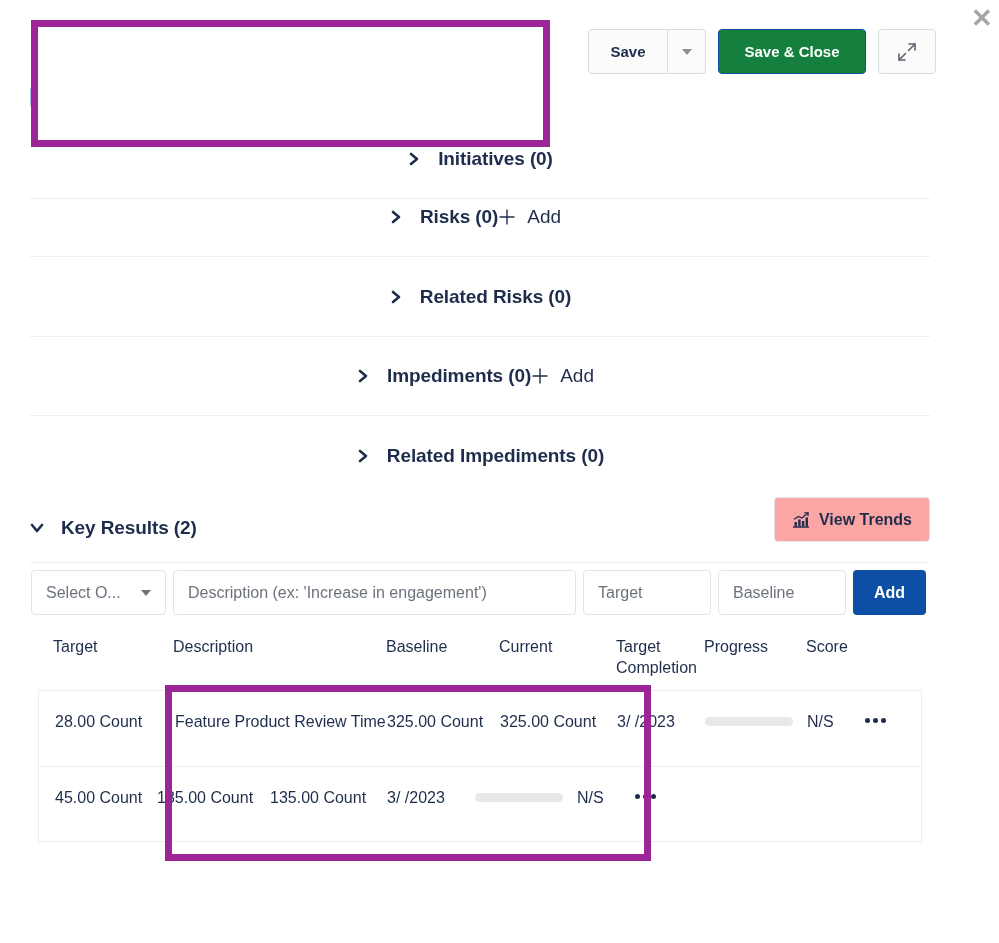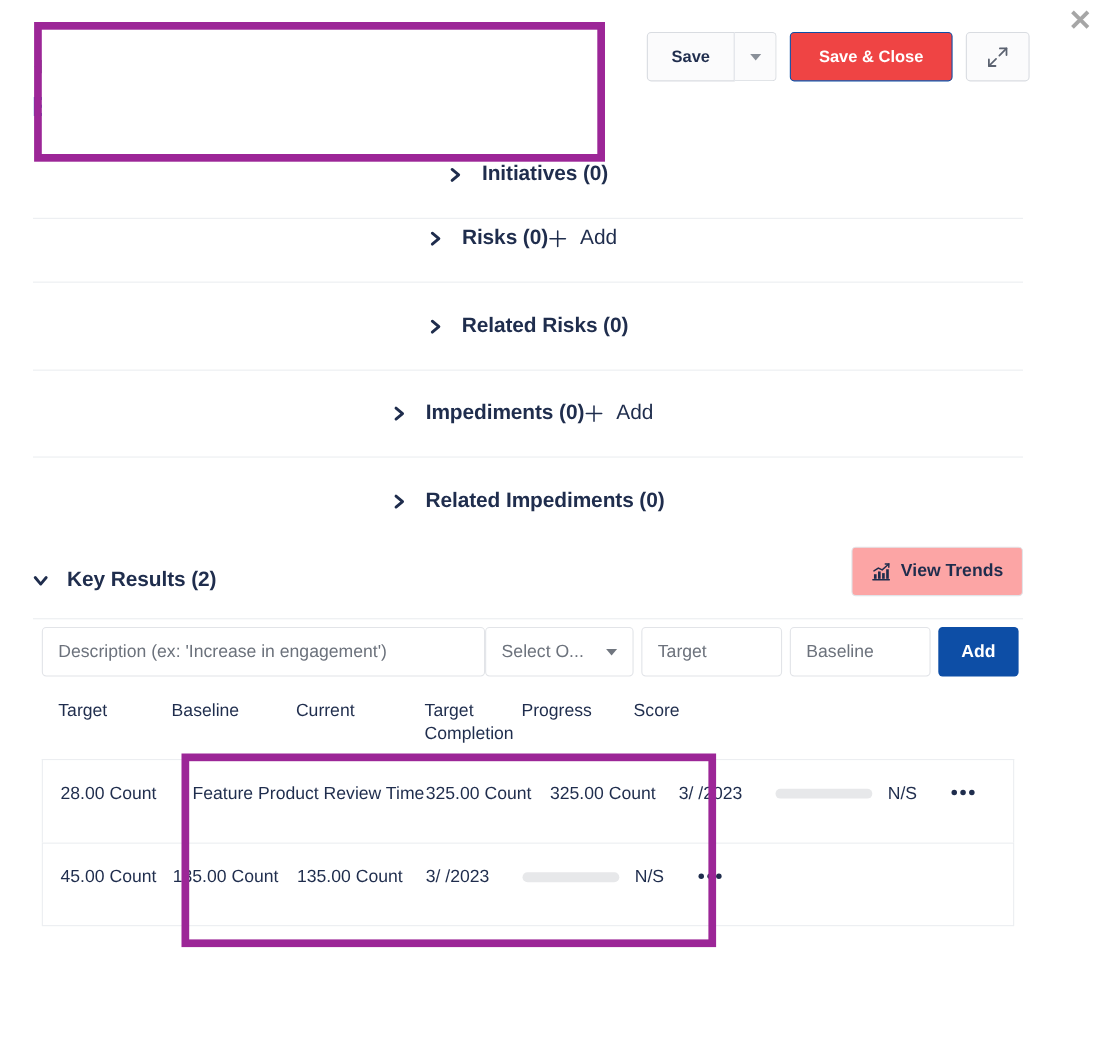--- a/index.html
+++ b/index.html
@@ -48,21 +48,21 @@
     border-left: none;
     border-radius: 0 4px 4px 0;
   }
   .caret-glyph {
     width: 0; height: 0;
     border-left: 5px solid transparent;
     border-right: 5px solid transparent;
     border-top: 6px solid #8a9099;
   }
   .btn-primary {
-    background: #ef4444;
+    background: #15803d;
     border-color: #0d4ea6;
     color: #ffffff;
     width: 148px;
     margin-left: 12px;
   }
   .btn-expand {
     width: 58px;
     margin-left: 12px;
     padding: 0;
   }
@@ -474,33 +474,34 @@
         <rect x="13.6" y="6.5" width="2.4" height="8.7" fill="#1f2d4d" stroke="none"></rect>
         <polyline points="2.5,8 6.5,5.5 10,7 16,1.8"></polyline>
         <polyline points="12.8,1.8 16,1.8 16,4.6"></polyline>
       </svg>
     </span>
     <span class="view-trends-label">View Trends</span>
   </div>
 </div>
 
 <div class="kr-form">
-  <div class="field fld-desc">Description (ex: 'Increase in engagement')</div>
   <div class="field fld-select">
     <span>Select O...</span>
     <span class="sel-caret"></span>
   </div>
+  <div class="field fld-desc">Description (ex: 'Increase in engagement')</div>
   <div class="field fld-target">Target</div>
   <div class="field fld-baseline">Baseline</div>
   <button class="kr-add">Add</button>
 </div>
 
 <div class="kr-table">
   <div class="kr-thead">
     <div class="c-target">Target</div>
+    <div class="c-desc">Description</div>
     <div class="c-baseline">Baseline</div>
     <div class="c-current">Current</div>
     <div class="c-completion">
       <div>Target</div>
       <div>Completion</div>
     </div>
     <div class="c-progress">Progress</div>
     <div class="c-score">Score</div>
     <div class="c-menu"></div>
   </div>

